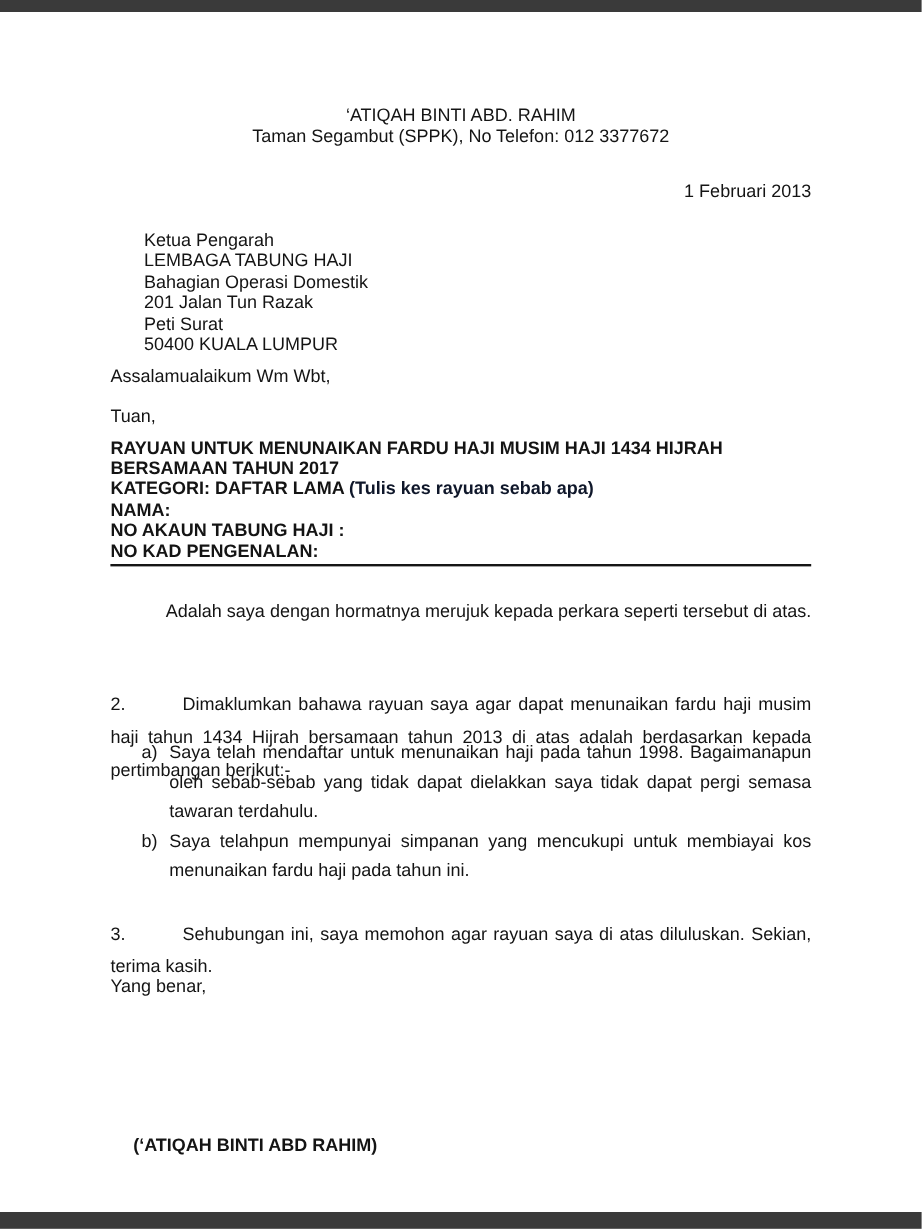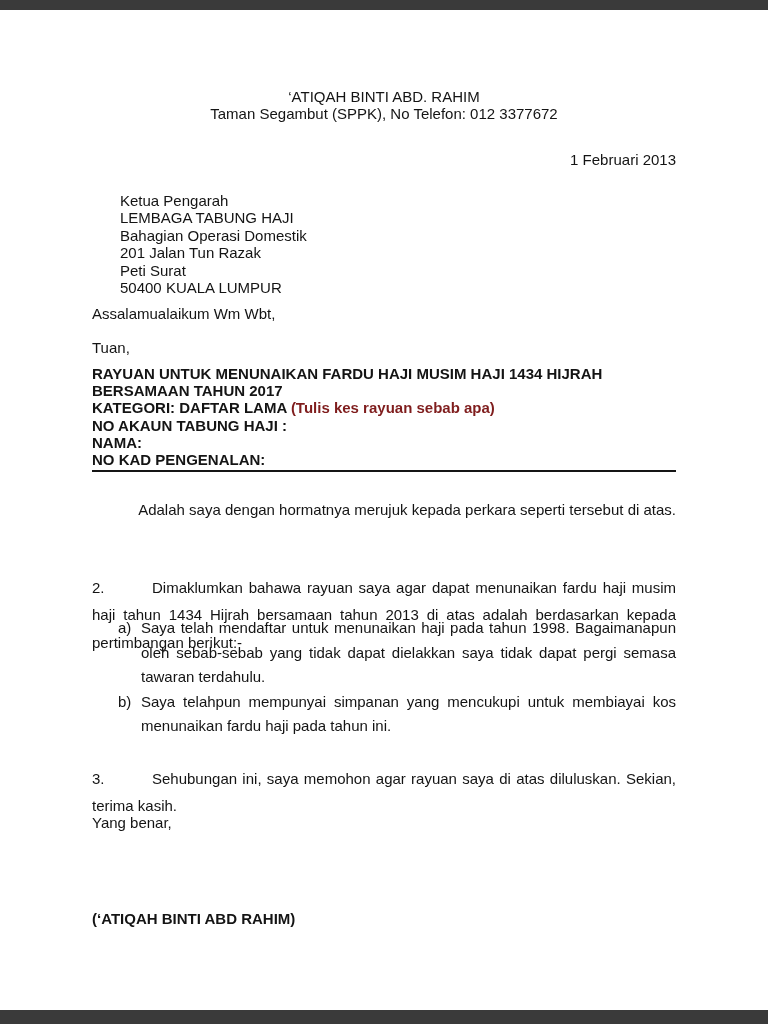--- a/index.html
+++ b/index.html
@@ -76,21 +76,21 @@
     line-height: 24.6px;
     text-align: justify;
   }
   .list-item .marker {
     position: absolute;
     left: 26px;
     top: 0;
   }
 
   .closing   { top: 814px; }
-  .signature { top: 910px; font-weight: bold; }
+  .signature { top: 946px; font-weight: bold; margin-left: 19px; }
 </style>
 </head>
 <body>
 
 <div class="edge-bar top"></div>
 <div class="edge-bar bottom"></div>
 
 <div class="content">
 
   <div class="block sender">
@@ -108,23 +108,23 @@
     <div>Peti Surat</div>
     <div>50400 KUALA LUMPUR</div>
   </div>
 
   <div class="block salutation">Assalamualaikum Wm Wbt,</div>
 
   <div class="block addressee">Tuan,</div>
 
   <div class="block subject">
     <div>RAYUAN UNTUK MENUNAIKAN FARDU HAJI MUSIM HAJI 1434 HIJRAH BERSAMAAN TAHUN 2017</div>
-    <div><span>KATEGORI: DAFTAR LAMA </span><span class="note" style="color:#7f1d1d">(Tulis kes rayuan sebab apa)</span></div>
+    <div><span>KATEGORI: DAFTAR LAMA </span><span class="note" style="color:#0f172a">(Tulis kes rayuan sebab apa)</span></div>
+    <div>NAMA:</div>
     <div>NO AKAUN TABUNG HAJI :</div>
-    <div>NAMA:</div>
     <div>NO KAD PENGENALAN:</div>
     <hr class="divider">
   </div>
 
   <div class="block para p1">Adalah saya dengan hormatnya merujuk kepada perkara seperti tersebut di atas.</div>
 
   <div class="block para p2"><span class="num">2.</span><span>Dimaklumkan bahawa rayuan saya agar dapat menunaikan fardu haji musim haji tahun 1434 Hijrah bersamaan tahun 2013 di atas adalah berdasarkan kepada pertimbangan berikut:-</span></div>
 
   <div class="block list">
     <div class="list-item">

